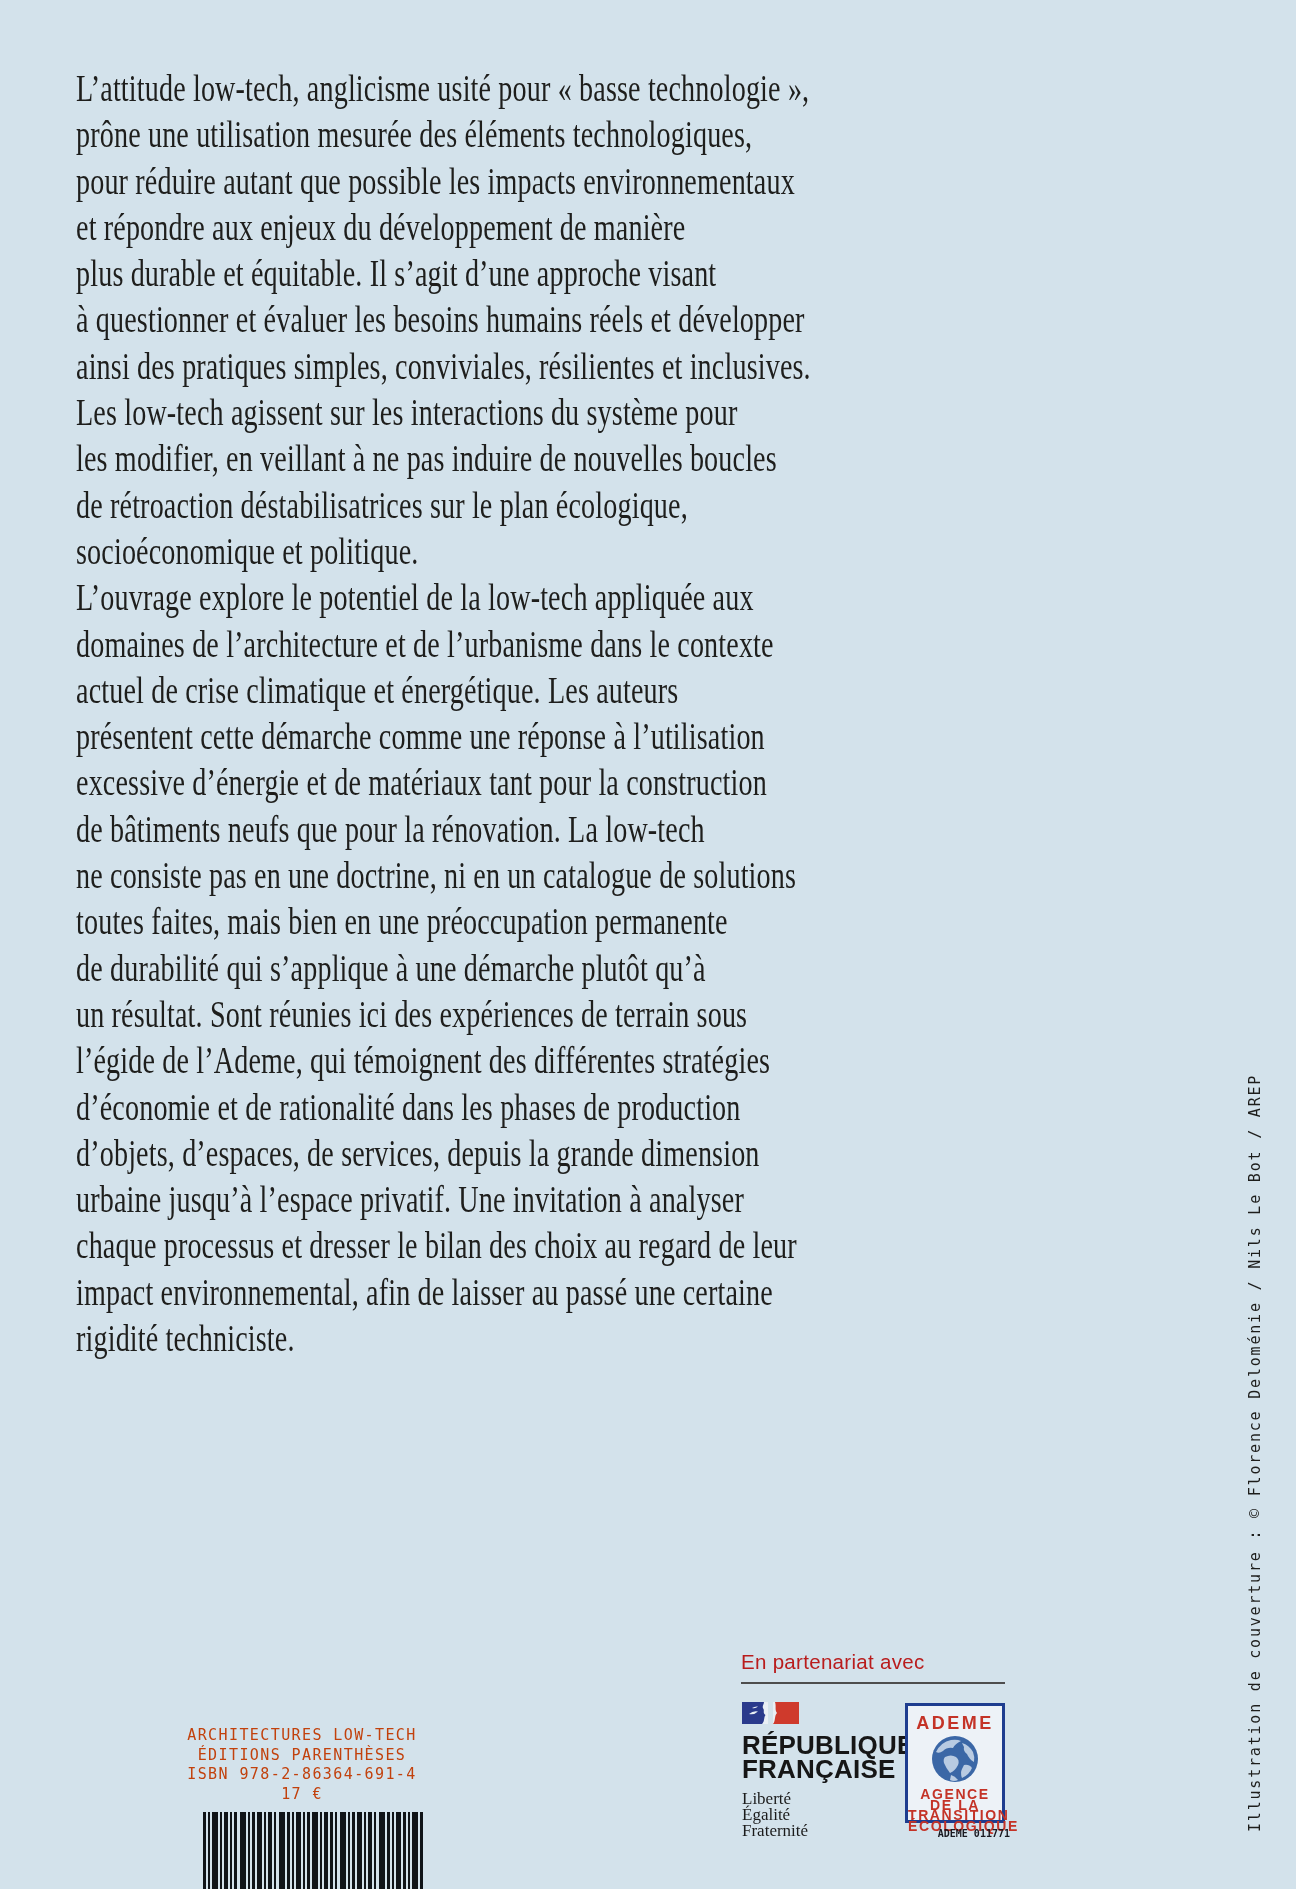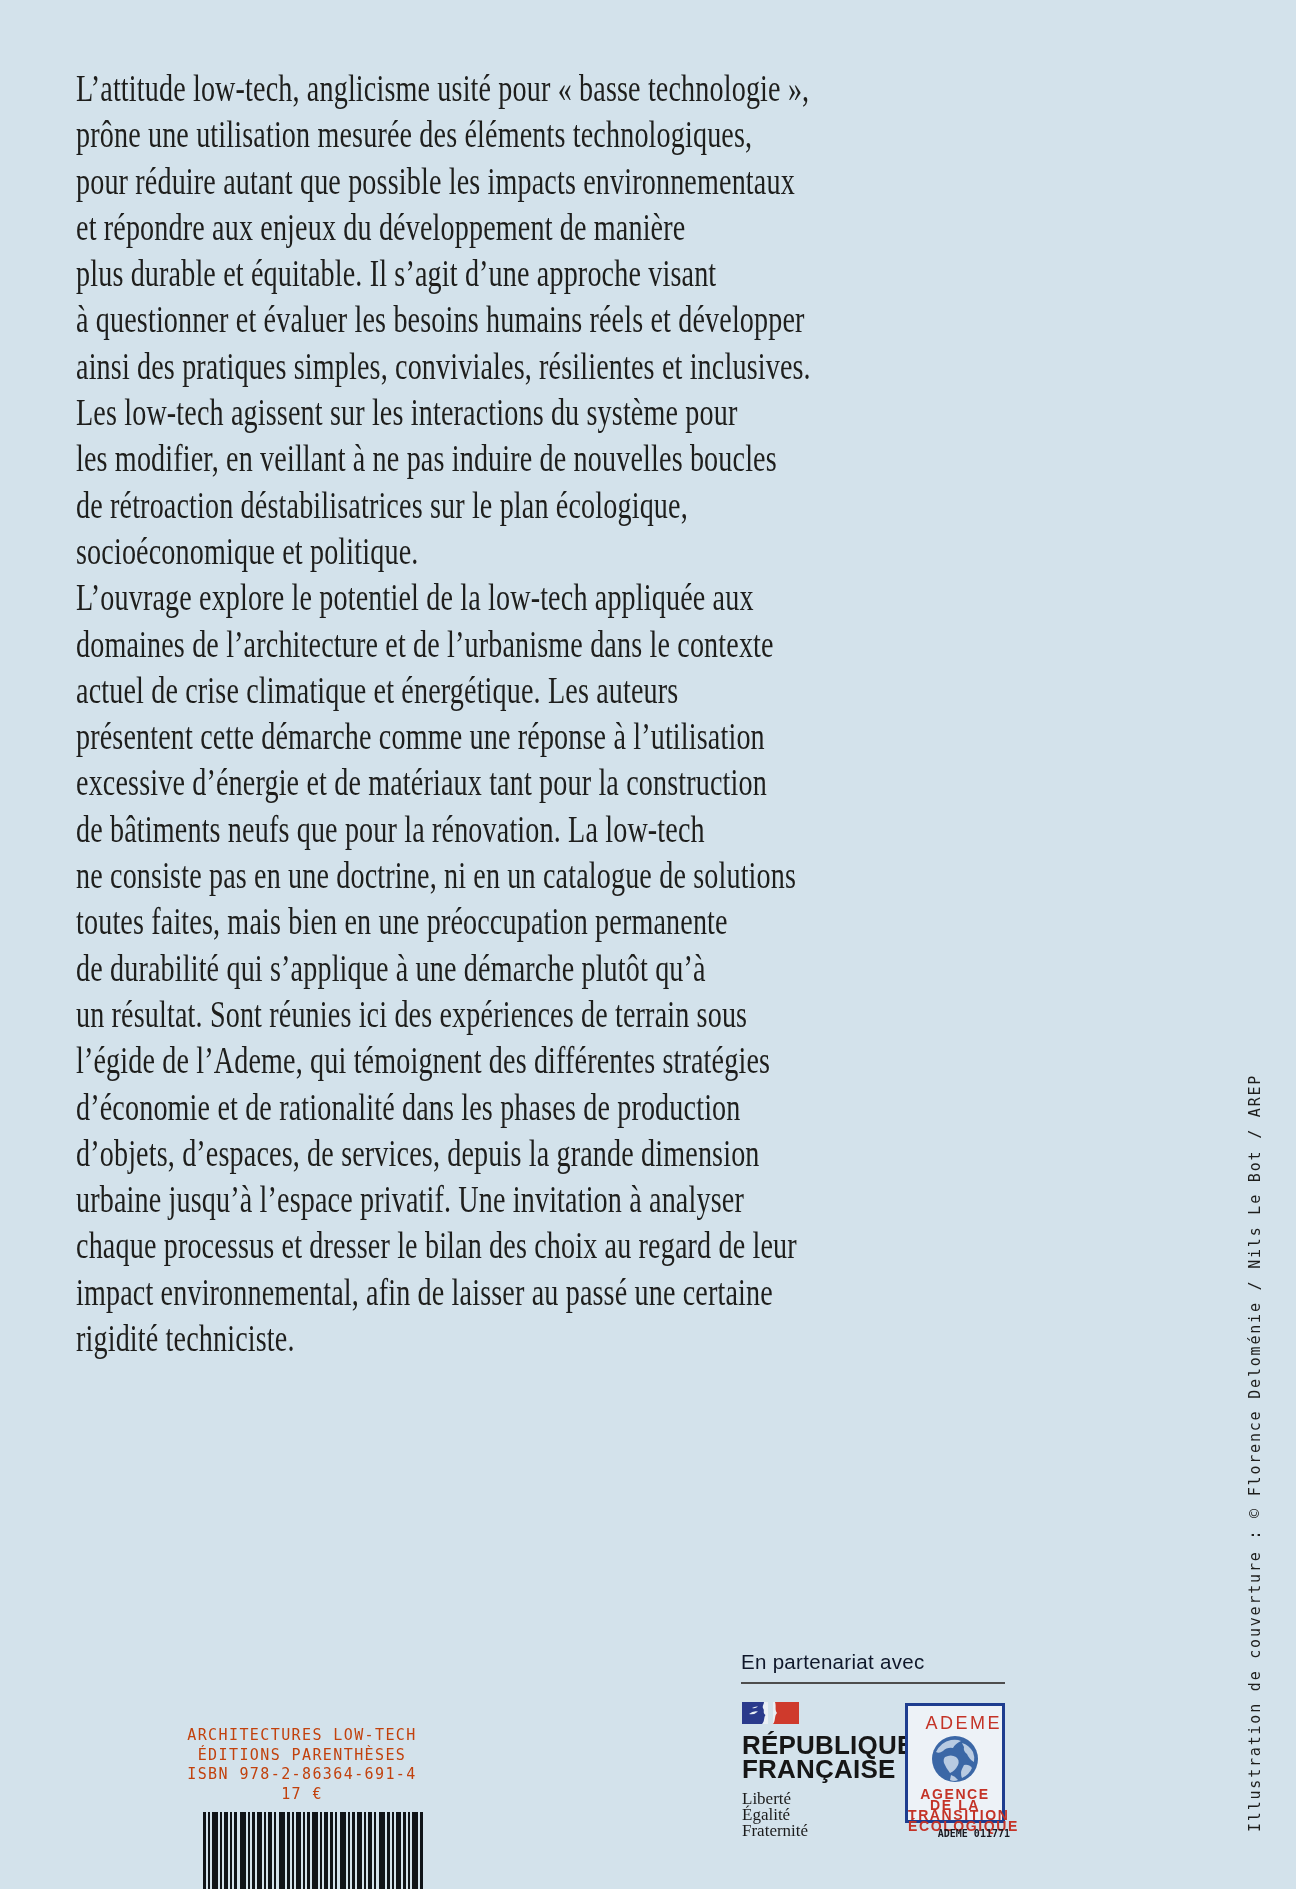--- a/index.html
+++ b/index.html
@@ -26,21 +26,21 @@
     font-size:15px; line-height:19.6px; letter-spacing:1.4px;
     color:#c2410c; white-space:nowrap;
   }
   .barcode{
     position:absolute; left:203px; top:1812px; width:220px; height:77px;
   }
   
   .partner-label{
     position:absolute; left:741px; top:1650px;
     font-family:"Liberation Sans", sans-serif;
-    font-size:20.5px; color:#0f172a; letter-spacing:0.3px;
+    font-size:20.5px; color:#b91c1c; letter-spacing:0.3px;
   }
   .partner-rule{
     position:absolute; left:741px; top:1682px; width:264px; height:2px;
     background:#4d4d4d;
   }
   .rf-block{ position:absolute; left:742px; top:1702px; width:215px; }
   .rf-flag{ display:block; width:60px; height:22px; }
   .rf-name{
     margin-top:9px;
     font-family:"Liberation Sans", sans-serif; font-weight:bold;
@@ -50,22 +50,22 @@
     margin-top:10px;
     font-size:17px; line-height:15.8px; color:#1b1b1b;
   }
   .ademe-box{
     position:absolute; left:905px; top:1703px; width:100px; height:120px;
     box-sizing:border-box; background:#edf2f7; border:3px solid #1e3d8f;
     text-align:center;
   }
   .ademe-name{
     margin-top:7px;
-    font-family:"Liberation Sans", sans-serif; font-weight:normal;
-    font-size:18px; letter-spacing:2.5px; color:#c43327;text-align:right;
+    font-family:"Liberation Sans", sans-serif; font-weight:bold;
+    font-size:18px; letter-spacing:2.5px; color:#c43327;
   }
   .ademe-globe{ width:48px; height:48px; margin-top:1px; }
   .ademe-tagline{
     margin-top:2px;
     font-family:"Liberation Sans", sans-serif; font-weight:bold;
     font-size:14px; line-height:10.5px; letter-spacing:1.6px; color:#c43327;
   }
   .ademe-code{
     position:absolute; left:900px; top:1828px; width:110px; text-align:right;
     font-family:"DejaVu Sans Mono", monospace; font-weight:bold;

